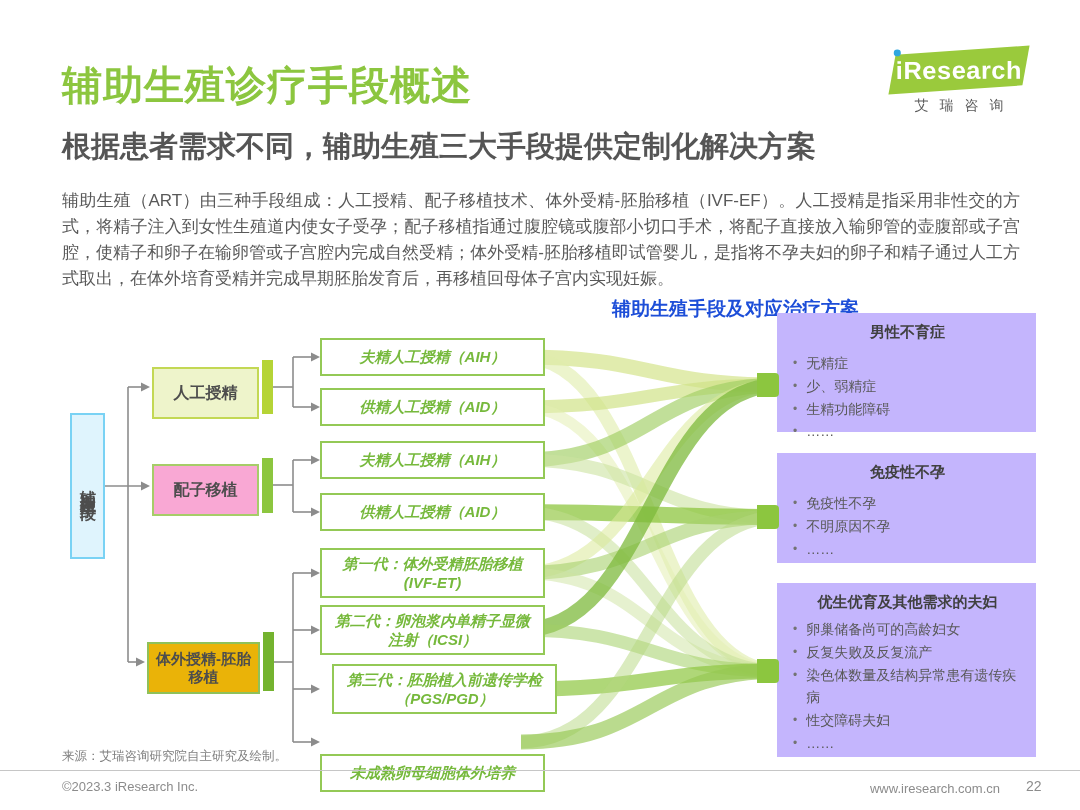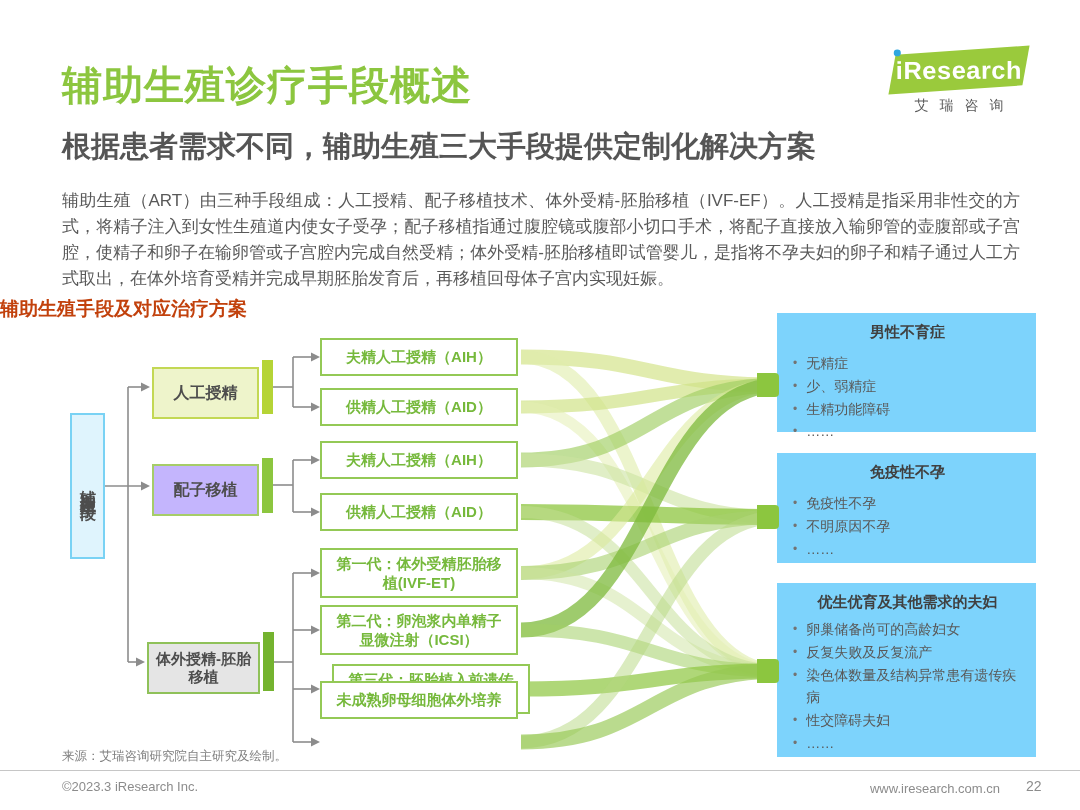--- a/index.html
+++ b/index.html
@@ -15,49 +15,49 @@
     transform:skewX(-14deg) rotate(-4deg);display:flex;align-items:center;justify-content:center;}
   .logo-text{transform:skewX(14deg) rotate(4deg);color:#ffffff;font-size:25px;font-weight:bold;letter-spacing:0.5px;}
   .logo-i{color:#ffffff;position:relative;font-style:normal;}
   .logo-dot{position:absolute;left:-2px;top:-7px;width:7px;height:7px;border-radius:50%;background:#2ea7e0;}
   .logo-caption{margin-top:7px;font-size:14px;color:#595959;letter-spacing:11px;text-indent:11px;}
 
   
   .intro{left:62px;top:188px;width:958px;font-size:17px;line-height:26px;color:#595959;text-align:justify;}
 
   
-  .diagram-title{left:0;top:296px;width:859px;text-align:left;font-size:19px;font-weight:bold;color:#c2410c;}
+  .diagram-title{left:0;top:296px;width:859px;text-align:right;font-size:19px;font-weight:bold;color:#1d4ed8;}
   svg.layer{left:0;top:0;width:1080px;height:810px;}
 
   .root-box{left:70px;top:413px;width:35px;height:146px;background:#dff4fd;border:2px solid #79d2f4;
     box-sizing:border-box;display:flex;align-items:center;justify-content:center;
     writing-mode:vertical-lr;text-orientation:upright;font-size:16px;font-weight:bold;color:#4d4d4d;letter-spacing:3px;}
 
   .cat{left:152px;width:107px;height:52px;box-sizing:border-box;display:flex;align-items:center;justify-content:center;
     font-size:16px;font-weight:bold;color:#4d4d4d;text-align:center;line-height:1.2;}
   .cat-0{top:367px;background:#eef4cb;border:2px solid #c3d854;}
-  .cat-1{top:464px;background:#c4b5fd;border:2px solid #a6cd68;}
-  .cat-2{top:642px;left:147px;width:113px;background:#e5e5e5;border:2px solid #8fc159;font-size:15px;}
+  .cat-1{top:464px;background:#f9a8d4;border:2px solid #a6cd68;}
+  .cat-2{top:642px;left:147px;width:113px;background:#eab308;border:2px solid #8fc159;font-size:15px;}
   .bar{width:11px;}
   .bar-0{left:262px;top:360px;height:54px;background:#b5d436;}
   .bar-1{left:262px;top:458px;height:55px;background:#8cc63f;}
   .bar-2{left:263px;top:632px;height:59px;background:#74b32f;}
 
-  .method{left:320px;width:198px;box-sizing:border-box;background:#ffffff;border:2px solid #94c956;
+  .method{left:320px;width:225px;box-sizing:border-box;background:#ffffff;border:2px solid #94c956;
     color:#76b93c;font-weight:bold;font-size:15px;display:flex;align-items:center;justify-content:center;
-    text-align:center;line-height:1.3;padding:2px 8px;}
+    text-align:center;line-height:1.3;padding:2px 8px;font-style:italic;}
   .m-0{top:338px;height:38px;} .m-1{top:388px;height:38px;}
   .m-2{top:441px;height:38px;} .m-3{top:493px;height:38px;}
   .m-4{top:548px;height:50px;} .m-5{top:605px;height:50px;}
-  .m-6{top:664px;height:50px;margin-left:12px;} .m-7{top:681px;height:38px;}
+  .m-6{top:664px;height:50px;margin-left:12px;} .m-7{top:754px;height:38px;}
 
   .tab{left:757px;width:22px;height:24px;background:#8cc63f;border-radius:0 4px 4px 0;}
   .tab-0{top:373px;} .tab-1{top:505px;} .tab-2{top:659px;}
 
-  .group{left:777px;width:259px;box-sizing:border-box;background:#7dd3fc;padding:10px 10px 6px 12px;}
+  .group{left:777px;width:259px;box-sizing:border-box;background:#c4b5fd;padding:10px 10px 6px 12px;}
   .g-0{top:313px;height:119px;} .g-1{top:453px;height:110px;} .g-2{top:583px;height:174px;}
   .group h3{margin:0 0 6px;text-align:center;font-size:15px;color:#404040;font-weight:bold;}
   .cols{display:flex;}
   .group ul{list-style:none;margin:4px;padding:0;font-size:14px;color:#595959;line-height:1.62;}
   .cols ul.left{width:122px;}
   .group li{display:flex;}
   .group li::before{content:"\2022";color:#737373;font-size:12px;margin-right:9px;line-height:1.9;flex:none;}
 
   
   .source{left:62px;top:748px;font-size:12.5px;color:#7f7f7f;}

